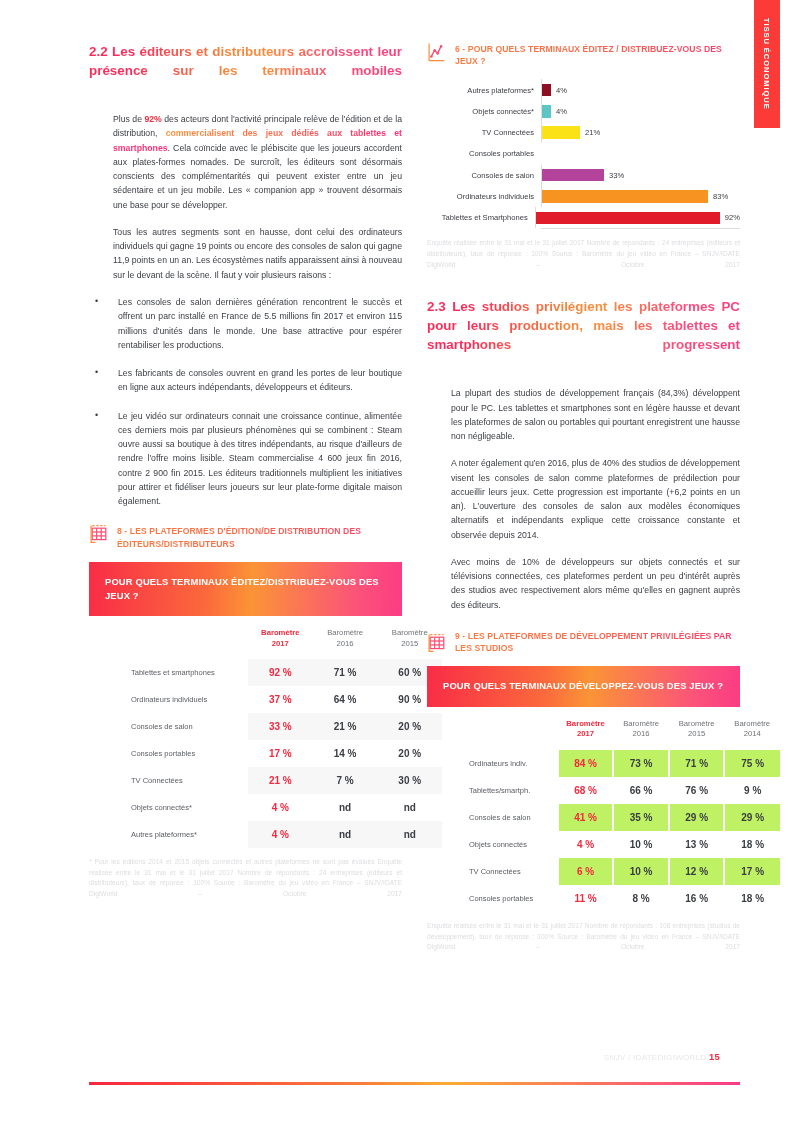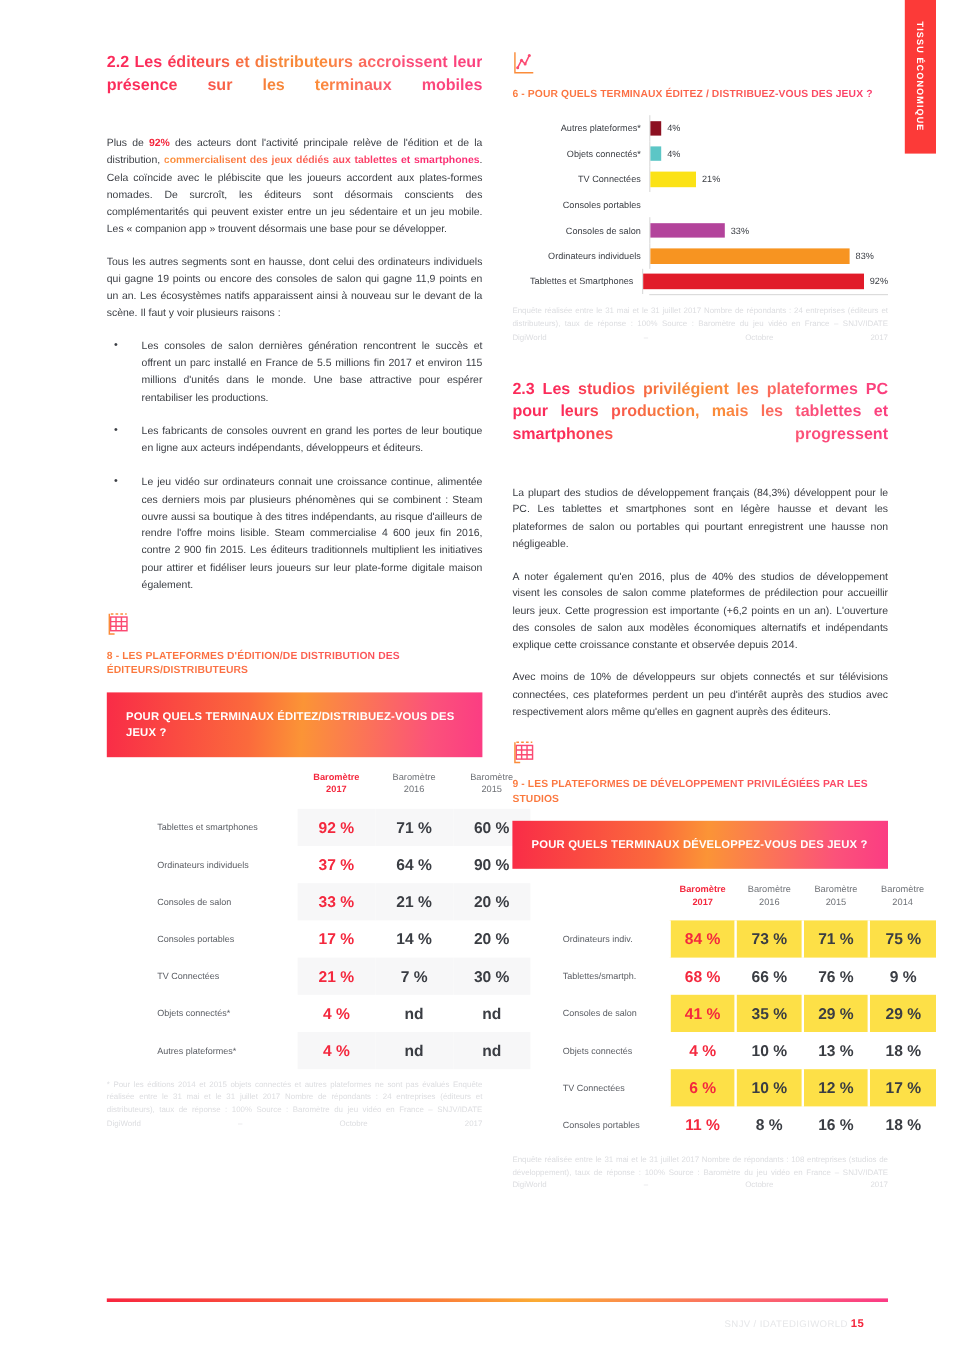--- a/index.html
+++ b/index.html
@@ -65,20 +65,21 @@
   }
   .sec-head::after { content: ""; display: inline-block; width: 100%; }
 
   
   p.body {
     font-size: 8.7px;
     line-height: 1.64;
     color: #3a3d43;
     text-align: justify;
     margin-bottom: 13px;
+    margin-left: 24px;
   }
   p.body:last-child { margin-bottom: 0; }
 
   .hl-red {
     color: #f4283e;
     font-weight: bold;
   }
   .hl-grad {
     font-weight: bold;
     background-image: linear-gradient(92deg, #fb8e34 0%, #fb6a48 38%, #fb2f6e 72%, #fb2a74 100%);
@@ -108,21 +109,20 @@
     color: #3a3d43;
     font-size: 9px;
   }
 
   
   .fig-title {
     display: flex;
     align-items: flex-start;
     gap: 8px;
     margin-bottom: 12px;
-    flex-direction: column;
   }
   .fig-title-text {
     font-size: 8.6px;
     font-weight: bold;
     line-height: 1.42;
     letter-spacing: 0.1px;
     padding-top: 1px;
     background-image: linear-gradient(90deg, #fb7a3c 0%, #fb6b45 40%, #fb3a6c 100%);
     -webkit-background-clip: text;
     background-clip: text;
@@ -219,30 +219,30 @@
   }
   table.dt td.rowlabel {
     text-align: left;
     font-size: 7.5px;
     color: #5a5d63;
     padding-left: 2px;
     white-space: nowrap;
   }
   table.dt td.val {
     font-weight: bold;
-    font-size: 13px;
+    font-size: 10px;
     padding: 8px 2px;
   }
   table.dt td.val.cur { color: #f4283e; }
   table.dt td.val.past { color: #3a3d43; }
   table.dt tbody tr.shade td.val { background: #f7f7f8; }
 
   
   table.dt9 td.val { border-left: 2px solid #ffffff; }
-  table.dt9 tbody tr.shade td.val { background: #fde047; }
+  table.dt9 tbody tr.shade td.val { background: #bef264; }
 
   .tbl-foot-note {
     font-size: 6.6px;
     line-height: 1.62;
     color: #dcdde0;
     text-align: justify;
     margin-top: 9px;
   }
   .tbl-foot-note::after { content: ""; display: inline-block; width: 100%; }
 
@@ -251,21 +251,21 @@
     position: absolute;
     left: 89px;
     top: 1082px;
     width: 651px;
     height: 3px;
     background-image: linear-gradient(90deg, #f8263f 0%, #fb7d3a 42%, #fbab33 55%, #fb5a74 88%, #fb3a85 100%);
   }
   .footer-text {
     position: absolute;
     right: 60px;
-    top: 1097px;
+    top: 1051px;
     font-size: 8px;
     color: #e6e7e9;
     letter-spacing: 0.3px;
   }
   .footer-page {
     color: #f4283e;
     font-weight: bold;
     font-size: 9.4px;
   }
 </style>
@@ -452,21 +452,21 @@
     </div>
 
     <div class="source">Enquête réalisée entre le 31 mai et le 31 juillet 2017 Nombre de répondants : 24 entreprises (éditeurs et distributeurs), taux de réponse : 100% Source : Baromètre du jeu vidéo en France – SNJV/IDATE DigiWorld – Octobre 2017</div>
 
     <div class="sec-head">2.3 Les studios privilégient les plateformes PC pour leurs production, mais les tablettes et smartphones progressent</div>
 
     <p class="body">La plupart des studios de développement français (84,3%) développent pour le PC. Les tablettes et smartphones sont en légère hausse et devant les plateformes de salon ou portables qui pourtant enregistrent une hausse non négligeable.</p>
     <p class="body">A noter également qu'en 2016, plus de 40% des studios de développement visent les consoles de salon comme plateformes de prédilection pour accueillir leurs jeux. Cette progression est importante (+6,2 points en un an). L'ouverture des consoles de salon aux modèles économiques alternatifs et indépendants explique cette croissance constante et observée depuis 2014.</p>
     <p class="body">Avec moins de 10% de développeurs sur objets connectés et sur télévisions connectées, ces plateformes perdent un peu d'intérêt auprès des studios avec respectivement alors même qu'elles en gagnent auprès des éditeurs.</p>
 
-    <div class="fig-title" style="margin-top:17px;">
+    <div class="fig-title" style="margin-top:17px;align-items:flex-end;">
       <span class="fig-icon">
         <svg width="20" height="21" viewBox="0 0 20 21">
           <g fill="none" stroke="#fb4a72" stroke-width="1.2">
             <rect x="3.2" y="4.2" width="13.6" height="11.4"></rect>
             <line x1="3.2" y1="8" x2="16.8" y2="8"></line>
             <line x1="3.2" y1="11.9" x2="16.8" y2="11.9"></line>
             <line x1="7.7" y1="4.2" x2="7.7" y2="15.6"></line>
             <line x1="12.2" y1="4.2" x2="12.2" y2="15.6"></line>
           </g>
           <g fill="none" stroke="#fb8c3a" stroke-width="1.2">

